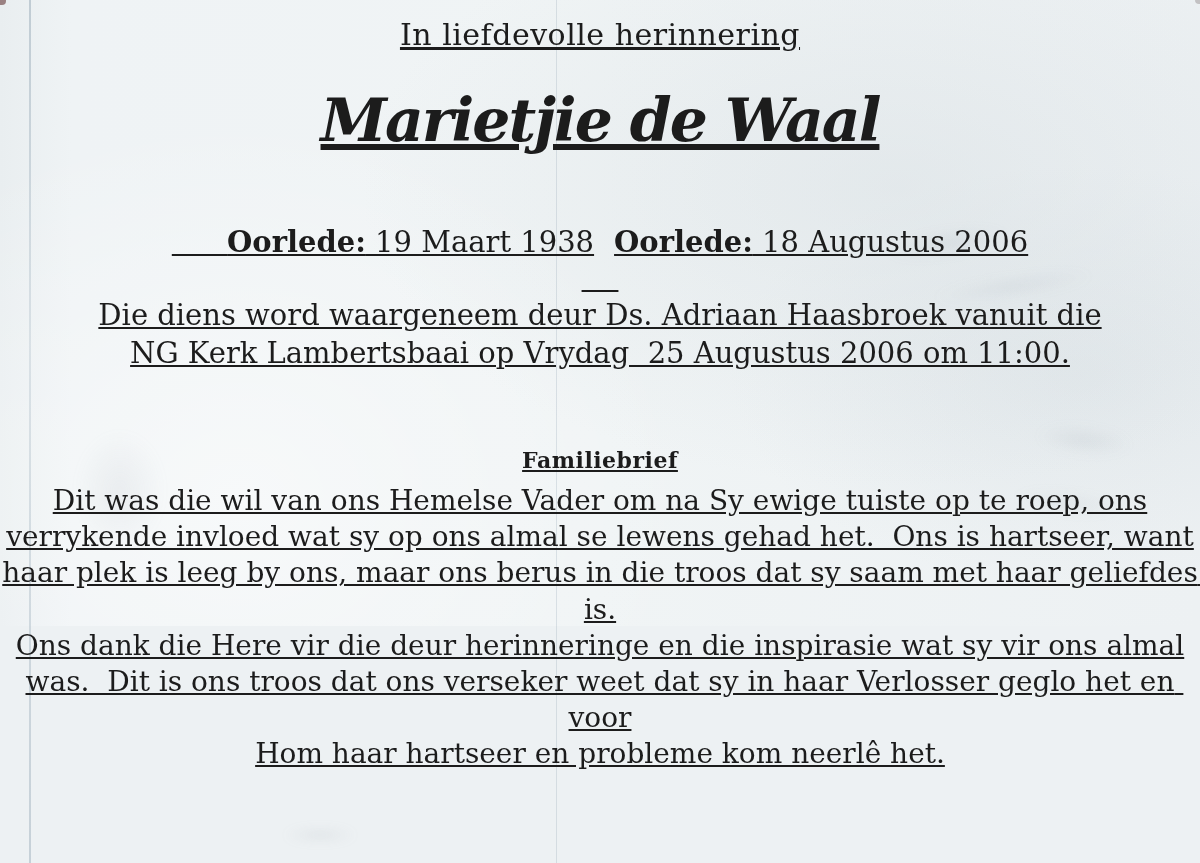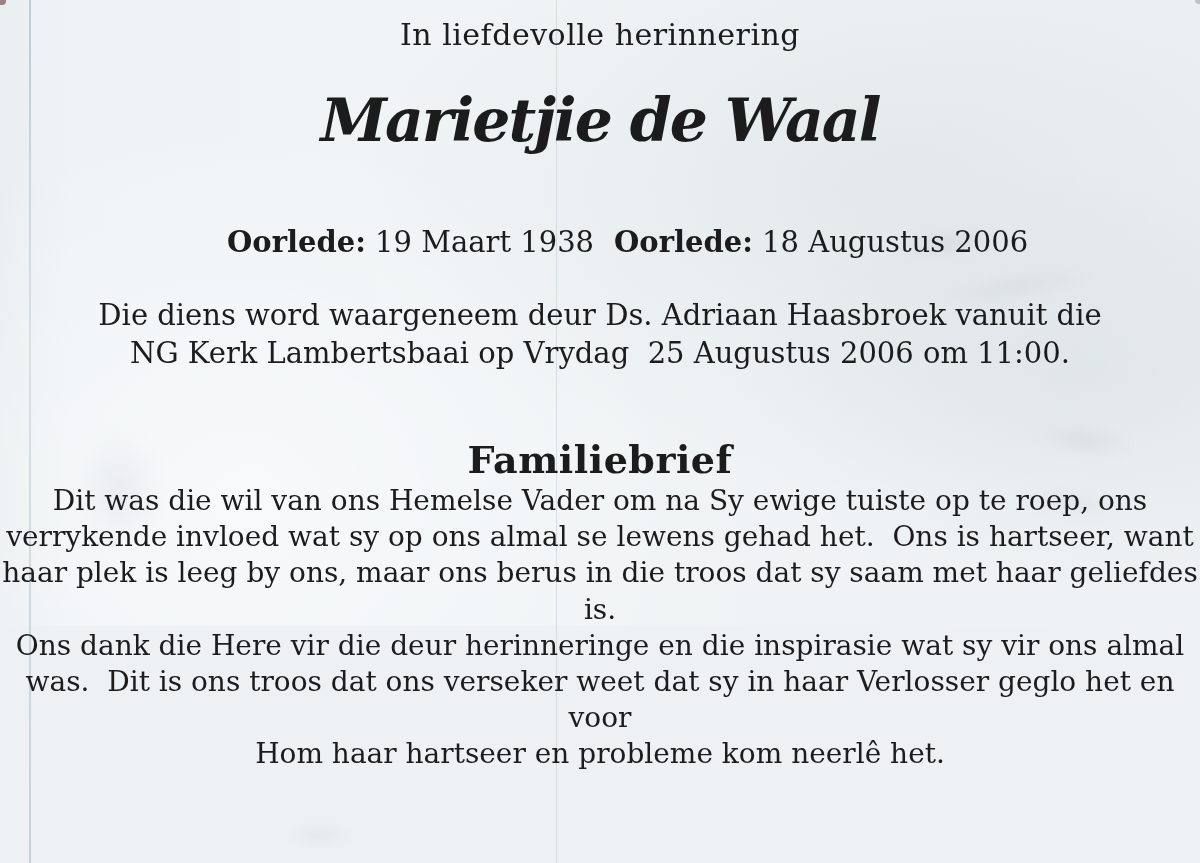--- a/index.html
+++ b/index.html
@@ -16,20 +16,21 @@
   }
   .scan-page {
     position: relative;
     width: 1200px;
     height: 626px;
     background:
       radial-gradient(ellipse 900px 500px at 75% 30%, rgba(205,214,219,0.35), rgba(205,214,219,0) 60%),
       radial-gradient(ellipse 700px 600px at 20% 80%, rgba(255,255,255,0.5), rgba(255,255,255,0) 65%),
       radial-gradient(ellipse 500px 300px at 90% 60%, rgba(200,210,216,0.3), rgba(200,210,216,0) 70%),
       linear-gradient(90deg, #e9eef0 0%, #eff3f5 6%, #f0f4f5 50%, #edf1f3 100%);
+    text-decoration: underline;
   }
   
   .crease-left {
     position: absolute;
     left: 29px; top: 0;
     width: 2px; height: 863px;
     background: linear-gradient(180deg, rgba(140,160,175,0.45), rgba(150,170,185,0.25) 40%, rgba(140,160,175,0.4));
   }
   .crease-center {
     position: absolute;
@@ -114,21 +115,21 @@
   }
   .dates-line .lbl { font-weight: bold; }
   .dates-line .gap { display: inline-block; width: 20px; }
   .service-block {
     font-size: 29px;
     line-height: 38px;
   }
   .service-block .sline { white-space: pre-wrap; }
   .family-letter-heading {
     margin-top: 70px;
-    font-size: 38px;
+    font-size: 22px;
     line-height: 36px;
     font-weight: bold;
     letter-spacing: 0.5px;
   }
   .family-letter-body {
     margin-top: 5px;
     font-size: 28px;
     line-height: 36.2px;
   }
   .family-letter-body .bline {

